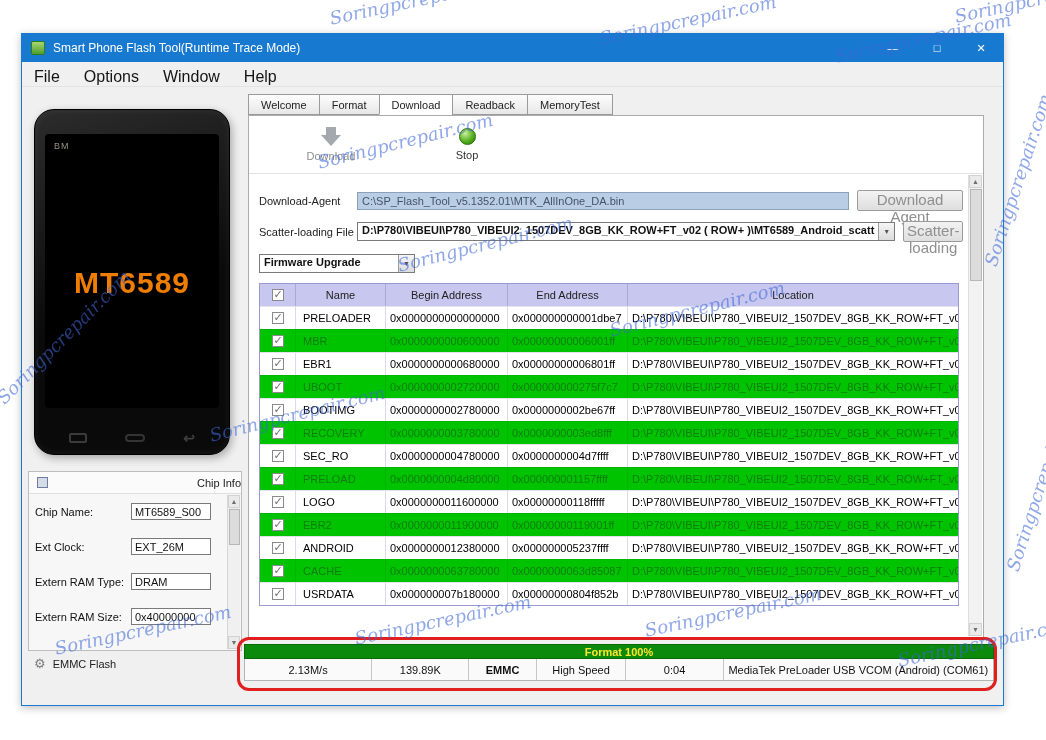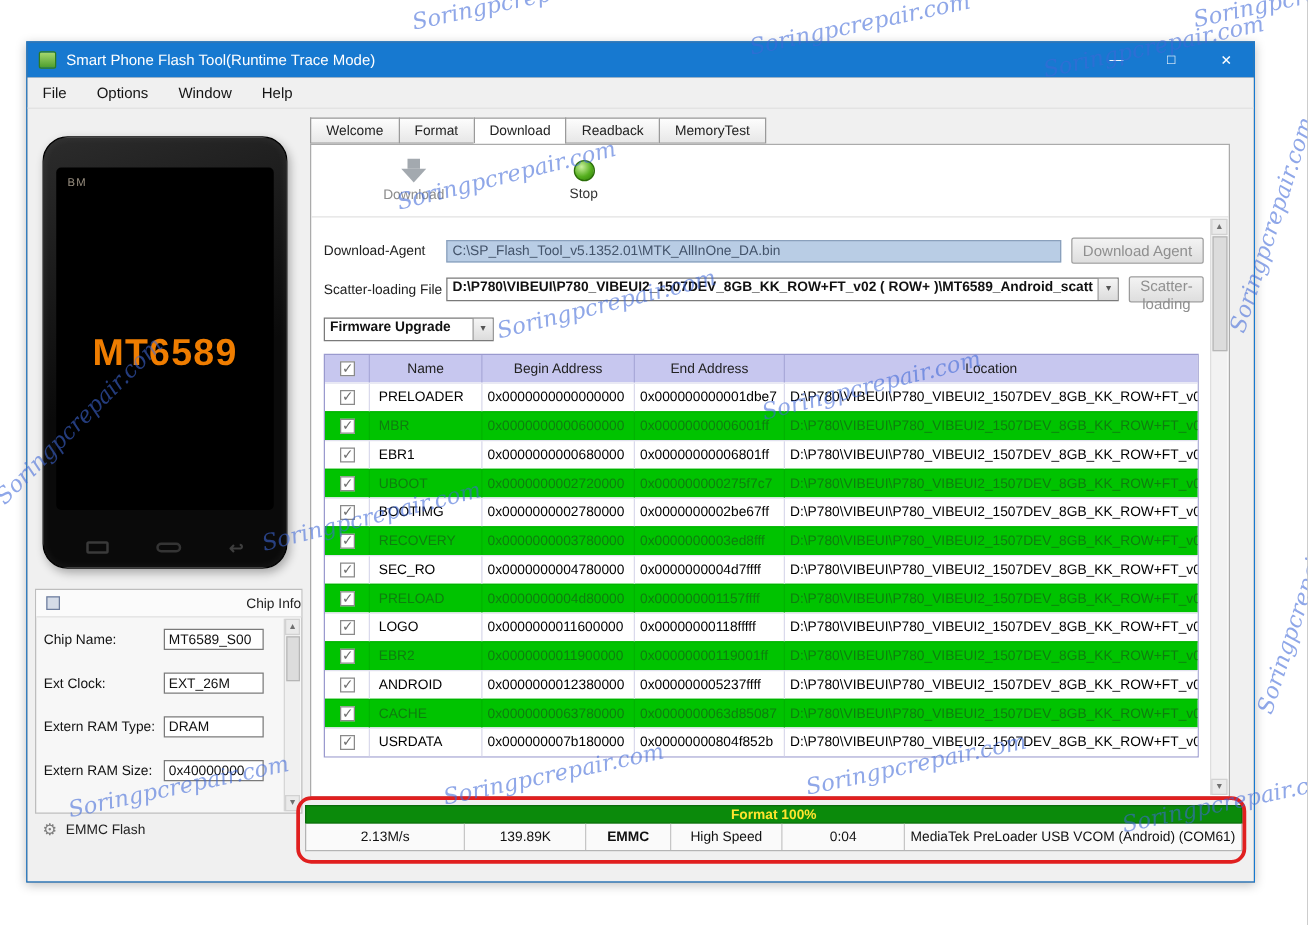--- a/index.html
+++ b/index.html
@@ -17,21 +17,21 @@
             box-shadow:0 2px 8px rgba(0,0,0,0.25); }
   .titlebar { height:28px; background:var(--titlebar-blue,#1779d0); display:flex; align-items:center;
               padding-left:9px; gap:8px; }
   .app-icon { width:14px; height:14px; border-radius:2px; background:linear-gradient(#a6d86e,#4d9e2e);
               border:1px solid #2f7c1c; }
   .title { color:#fff; font-size:12px; }
   .caption-btns { margin-left:auto; display:flex; height:100%; }
   .cap-btn { width:44px; display:flex; align-items:center; justify-content:center; color:#fff;
              font-size:11px; cursor:default; }
   .menubar { height:25px; background:#f0f0f0; border-bottom:1px solid #e3e3e3; display:flex;
-             align-items:center; padding-left:12px; gap:24px; font-size:12px; color:#141414; }
+             align-items:flex-end; padding-left:12px; gap:24px; font-size:16px; color:#141414; }
   .content { position:relative; height:618px; background:#f0f0f0; }
 
   
   .phone { position:absolute; left:12px; top:22px; width:196px; height:346px; border-radius:20px;
            background:linear-gradient(160deg,#2c2c2c,#0a0a0a 55%); border:1px solid #000;
            box-shadow:inset 0 0 8px rgba(255,255,255,0.07), 2px 3px 8px rgba(0,0,0,0.3); }
   .phone-screen { position:absolute; left:10px; right:10px; top:24px; bottom:46px; background:#000;
                   border-radius:4px; }
   .phone-brand { position:absolute; left:9px; top:7px; color:#998f80; font-size:9px; letter-spacing:1px; }
   .phone-chip { position:absolute; left:0; right:0; top:48%; text-align:center;
@@ -86,28 +86,28 @@
                background:radial-gradient(circle at 35% 30%, #c9f09c, #55ae1e 55%, #2b7c06);
                border:1px solid #2a6d08; }
 
   .frow { display:flex; align-items:center; padding:0 20px 0 10px; }
   .agent-row { margin-top:16px; }
   .scatter-row { margin-top:10px; }
   .lbl { width:98px; font-size:11px; color:#222; flex-shrink:0; }
   .agent-field { flex:1; height:18px; background:var(--agent-field-blue,#b9cde5); border:1px solid #8aa0bc;
                  font-size:11px; color:#43536a; padding:0 4px; margin-right:8px; font-family:inherit; }
   .gbtn { width:106px; height:21px; background:linear-gradient(#f3f3f3,#dedede); border:1px solid #9b9b9b;
-          border-radius:2px; font-size:12px; color:#8f8f8f; font-family:inherit; }
+          border-radius:2px; font-size:15px; color:#8f8f8f; font-family:inherit; }
   .combo { height:19px; border:1px solid #7a7a7a; background:#fff; display:flex; align-items:stretch; }
   .scatter-combo { flex:1; margin-right:8px; }
   .combo-text { flex:1; font-size:11px; color:#111; padding:1px 4px 0 4px; white-space:nowrap;
                 overflow:hidden;font-weight:bold; }
   .combo-arrow { width:16px; background:linear-gradient(#f5f5f5,#dcdcdc); border-left:1px solid #9a9a9a;
                  font-size:7px; color:#555; display:flex; align-items:center; justify-content:center; }
-  .mode-combo { width:136px; margin:12px 0 0 10px; }
+  .mode-combo { width:156px; margin:12px 0 0 10px; }
 
   
   .ptable { margin:10px 0 0 10px; width:700px; border:1px solid #9a9ace; font-size:11px; }
   .thead { display:flex; height:22px; background:var(--table-header-lavender,#c7c7ef); align-items:stretch; }
   .th { display:flex; align-items:center; justify-content:center; border-right:1px solid #a9a9d9;
         color:#222; }
   .th:last-child { border-right:none; }
   .trow { display:flex; height:23px; border-top:1px solid #e2e2ef; background:#fff; color:#000; }
   .trow.hl { background:var(--highlight-green,#00c300); color:var(--row-text-green,#0e7d0e);
              border-top-color:#00b400; }

